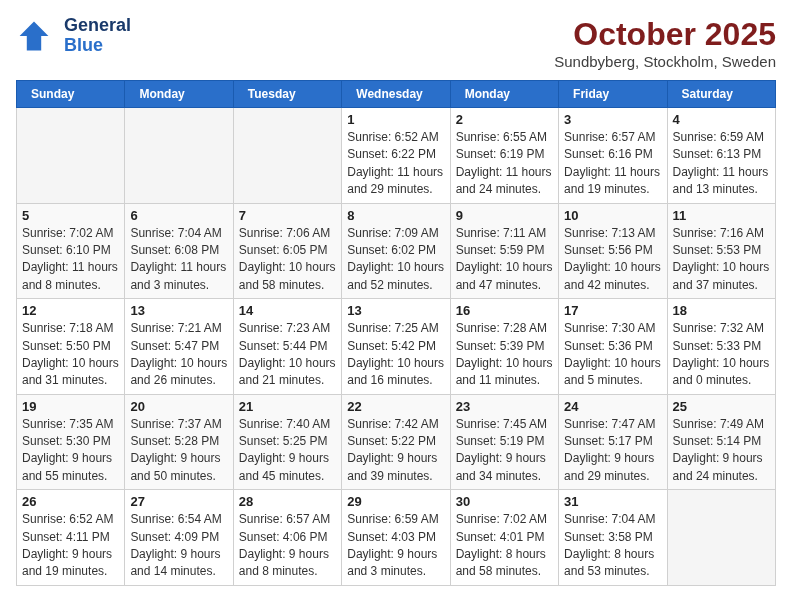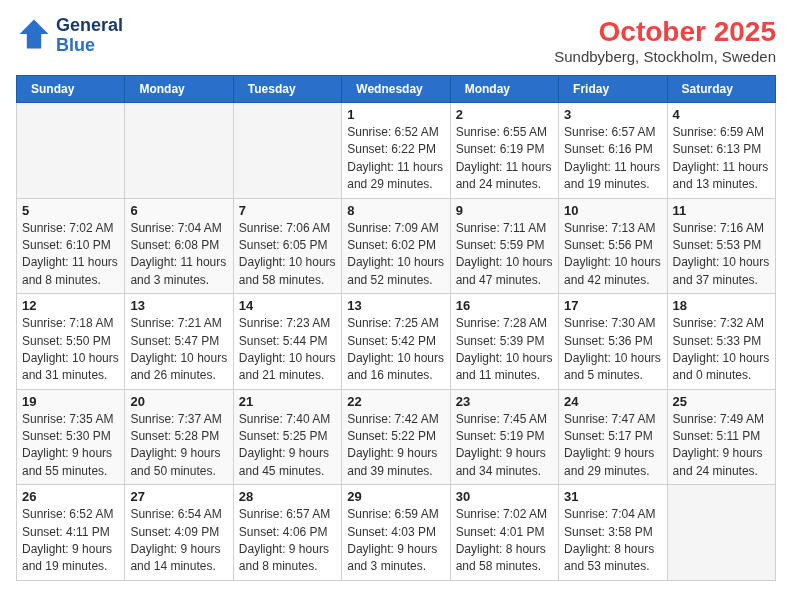--- a/index.html
+++ b/index.html
@@ -11,40 +11,41 @@
       padding: 16px;
     }
     .header {
       display: flex;
       justify-content: space-between;
       align-items: flex-start;
       margin-bottom: 10px;
     }
     .logo {
       display: flex;
-      gap: 4px;
+      align-items: center;
+      gap: 12px;
     }
     .logo-text {
       font-size: 18px;
       font-weight: bold;
       color: #1a3a6b;
       line-height: 1.1;
     }
     .logo-blue { color: #2a6fca; }
     .logo-icon {
       width: 36px;
       height: 36px;
     }
     .title-area {
       text-align: right;
     }
     .month-title {
-      font-size: 28px;
+      font-size: 32px;
       font-weight: bold;
-      color: #ef4444;
+      color: #7f1d1d;
     }
     .location-title {
       font-size: 15px;
       color: #404040;
     }
     .calendar {
       width: 100%;
       border-collapse: collapse;
       font-size: 11px;
     }
@@ -298,21 +299,21 @@
         <td>
           <div class="day-num">24</div>
           <div class="day-info">Sunrise: 7:47 AM
 Sunset: 5:17 PM
 Daylight: 9 hours
 and 29 minutes.</div>
         </td>
         <td>
           <div class="day-num">25</div>
           <div class="day-info">Sunrise: 7:49 AM
-Sunset: 5:11 PM
+Sunset: 5:14 PM
 Daylight: 9 hours
 and 24 minutes.</div>
         </td>
       </tr>
       <tr>
         <td>
           <div class="day-num">26</div>
           <div class="day-info">Sunrise: 6:52 AM
 Sunset: 4:11 PM
 Daylight: 9 hours

